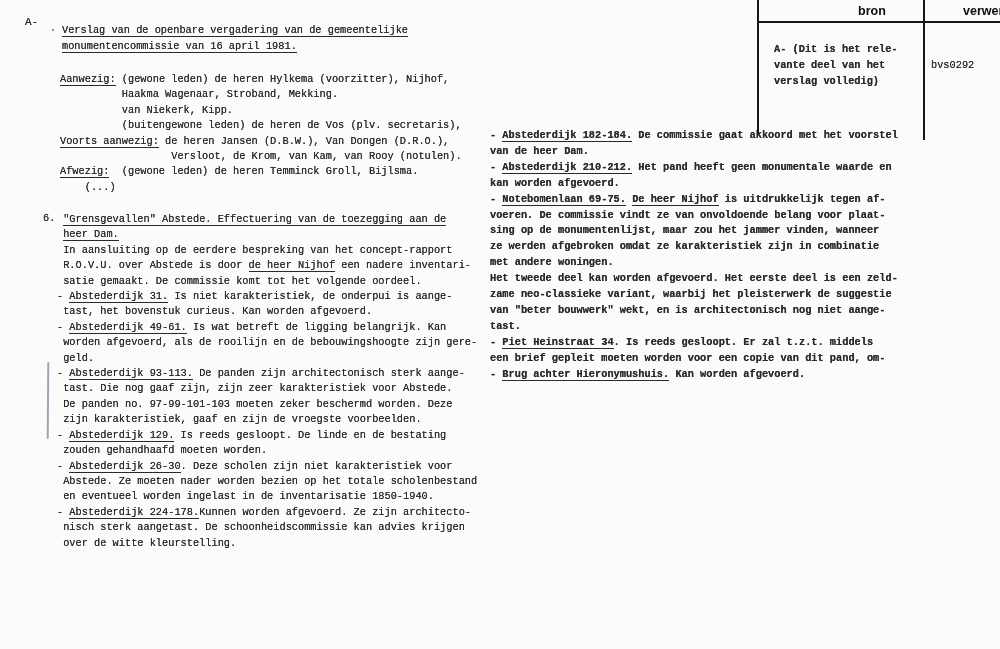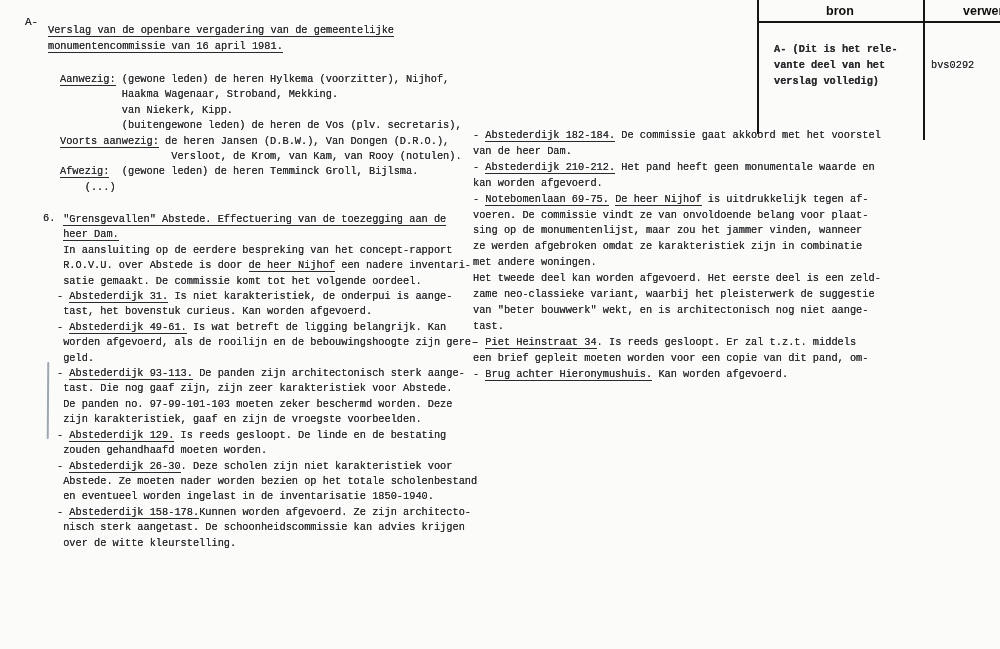--- a/index.html
+++ b/index.html
@@ -14,42 +14,42 @@
     font-family:"Liberation Mono","DejaVu Sans Mono",monospace;
     font-size:10.3px; color:#2a2a2e;
     text-shadow:0 0 0.55px rgba(40,40,46,0.85);
   }
   .ln { white-space:pre; }
   .u { border-bottom:1px solid currentColor; }
   .abs { position:absolute; }
 
   #margin-a   { left:25px;  top:16px;  font-size:11px; }
   #artifact-dot { left:52px; top:29px; width:2px; height:2px; background:#6a6a6a; border-radius:50%; }
-  #title      { left:48px;  top:22px;  line-height:16px;   }
+  #title      { left:62px;  top:22px;  line-height:16px;   }
   #attendance { left:60px;  top:72px;  line-height:15.4px; }
   #sec-num    { left:43px;  top:212px; }
   #section    { left:57px;  top:212px; line-height:15.4px; }
-  #rightcol   { left:473px; top:128px; line-height:15.9px; }
+  #rightcol   { left:490px; top:128px; line-height:15.9px;font-weight:bold; }
 
   #pen-line {
     left:47px; top:362px; width:2px; height:77px;
     background:#8d97a4; opacity:.85; border-radius:1px;
     transform:rotate(0.4deg);
   }
 
   
   #stamp { left:757px; top:0; width:243px; height:142px; }
   #stamp .vl1 { left:0;    top:0;    width:2px;  height:134px; background:#161616; }
   #stamp .vl2 { left:166px; top:0;   width:2px;  height:140px; background:#161616; }
   #stamp .hl  { left:0;    top:21px; width:243px; height:2px;  background:#161616; }
   .stamp-h {
     font-family:"Liberation Sans","DejaVu Sans",sans-serif;
     font-weight:bold; font-size:12.5px; color:#0e0e0e;
   }
-  #h-bron  { left:0;    top:4px; width:166px; text-align:center; }
+  #h-bron  { left:0;    top:4px; width:166px; text-align:center;padding-left:32px; }
   #h-verw  { left:174px; top:4px;margin-left:32px; }
   #bron-note { left:17px;  top:42px; line-height:15.8px;font-weight:bold; }
   #verw-code { left:174px; top:59px; }
 </style>
 </head>
 <body>
 
 <div id="page">
 
   <div id="margin-a" class="abs mono">A-</div>
@@ -86,21 +86,21 @@
       <div class="ln"><span> geld.</span></div>
       <div class="ln"><span>- </span><span class="u">Abstederdijk 93-113.</span><span> De panden zijn architectonisch sterk aange-</span></div>
       <div class="ln"><span> tast. Die nog gaaf zijn, zijn zeer karakteristiek voor Abstede.</span></div>
       <div class="ln"><span> De panden no. 97-99-101-103 moeten zeker beschermd worden. Deze</span></div>
       <div class="ln"><span> zijn karakteristiek, gaaf en zijn de vroegste voorbeelden.</span></div>
       <div class="ln"><span>- </span><span class="u">Abstederdijk 129.</span><span> Is reeds gesloopt. De linde en de bestating</span></div>
       <div class="ln"><span> zouden gehandhaafd moeten worden.</span></div>
       <div class="ln"><span>- </span><span class="u">Abstederdijk 26-30</span><span>. Deze scholen zijn niet karakteristiek voor</span></div>
       <div class="ln"><span> Abstede. Ze moeten nader worden bezien op het totale scholenbestand</span></div>
       <div class="ln"><span> en eventueel worden ingelast in de inventarisatie 1850-1940.</span></div>
-      <div class="ln"><span>- </span><span class="u">Abstederdijk 158-178.</span><span>Kunnen worden afgevoerd. Ze zijn architecto-</span></div>
+      <div class="ln"><span>- </span><span class="u">Abstederdijk 224-178.</span><span>Kunnen worden afgevoerd. Ze zijn architecto-</span></div>
       <div class="ln"><span> nisch sterk aangetast. De schoonheidscommissie kan advies krijgen</span></div>
       <div class="ln"><span> over de witte kleurstelling.</span></div>
     </div>
 
   <div id="rightcol" class="abs mono">
       <div class="ln"><span>- </span><span class="u">Abstederdijk 182-184.</span><span> De commissie gaat akkoord met het voorstel</span></div>
       <div class="ln"><span>van de heer Dam.</span></div>
       <div class="ln"><span>- </span><span class="u">Abstederdijk 210-212.</span><span> Het pand heeft geen monumentale waarde en</span></div>
       <div class="ln"><span>kan worden afgevoerd.</span></div>
       <div class="ln"><span>- </span><span class="u">Notebomenlaan 69-75.</span><span> </span><span class="u">De heer Nijhof</span><span> is uitdrukkelijk tegen af-</span></div>

